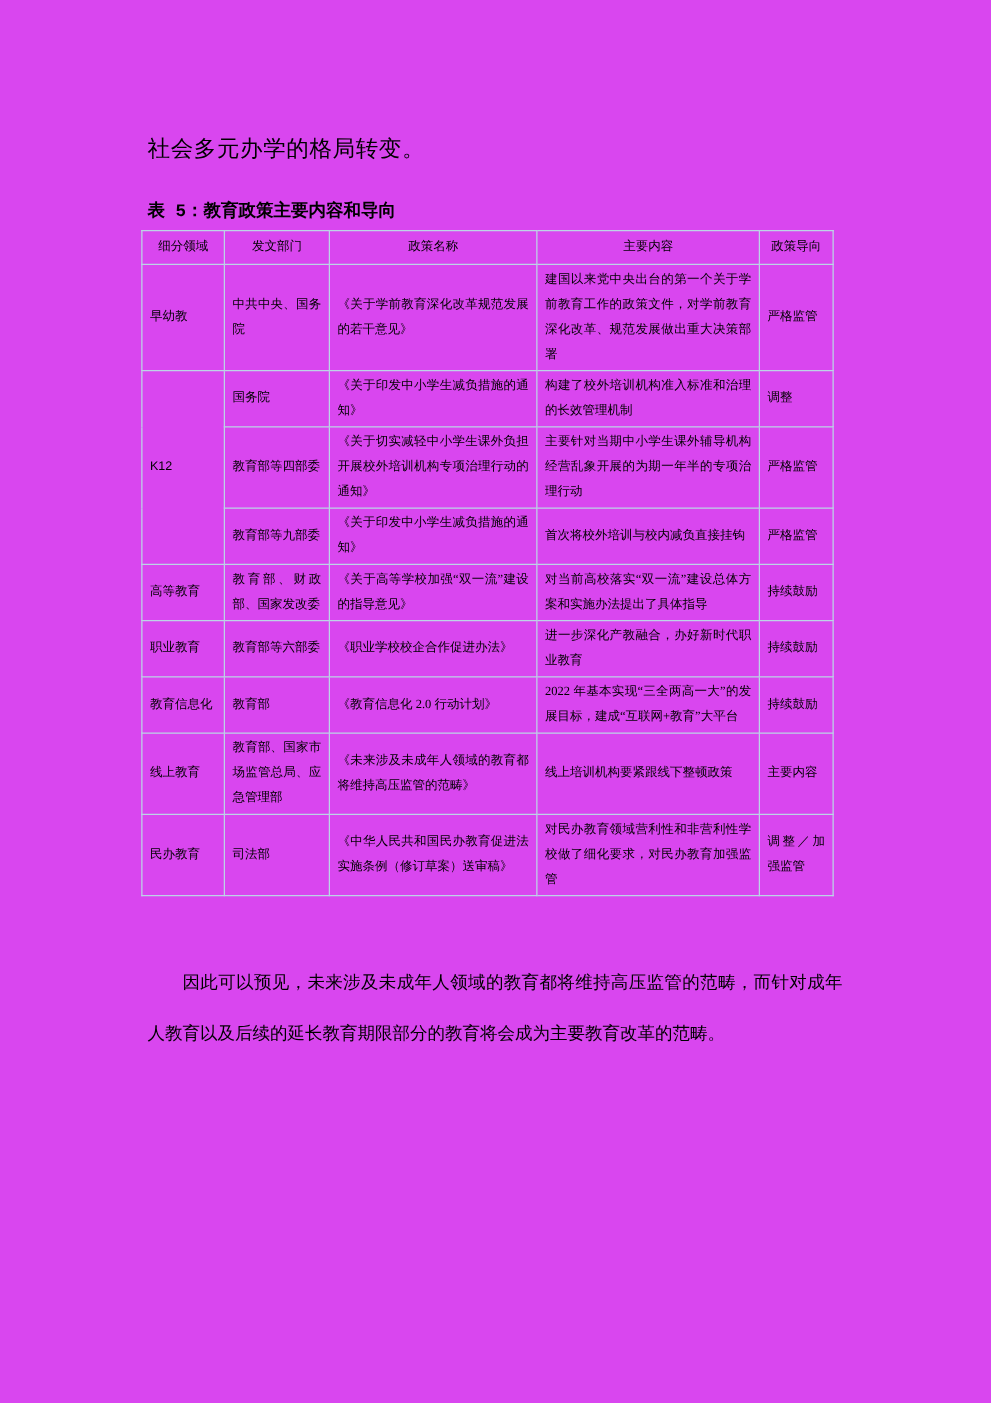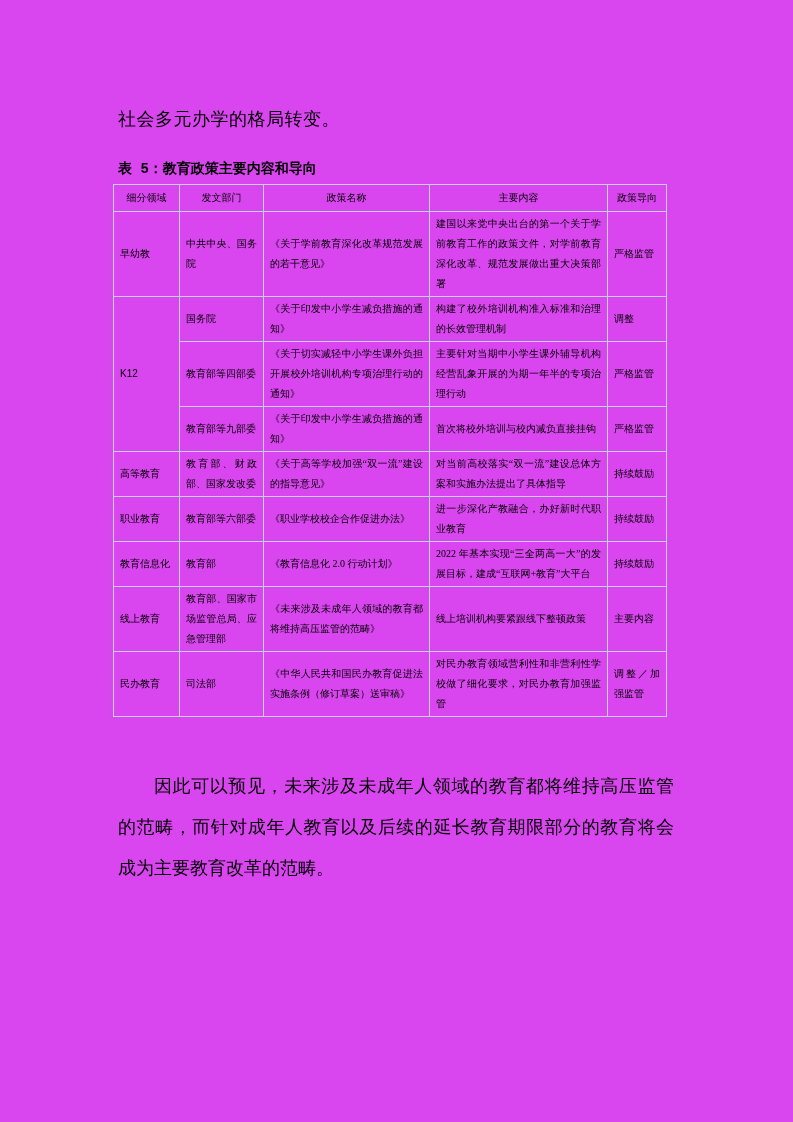--- a/index.html
+++ b/index.html
@@ -53,21 +53,21 @@
   .policy-table td { text-align:justify; }
   .policy-table td.seg {
     font-family:"Liberation Sans","DejaVu Sans",sans-serif;
     font-weight:normal;
     text-align:left;
   }
   .closing {
     margin:49px 12px 0 0;
     width:558px;
     max-width:558px;
-    font-size:18px;
+    font-size:14px;
     line-height:41px;
     text-align:justify;
     text-indent:2em;
   }
   .closing { width:556px; }
   .page-number {
     position:absolute;
     top:1025px; left:0;
     width:793px;
     text-align:center;

